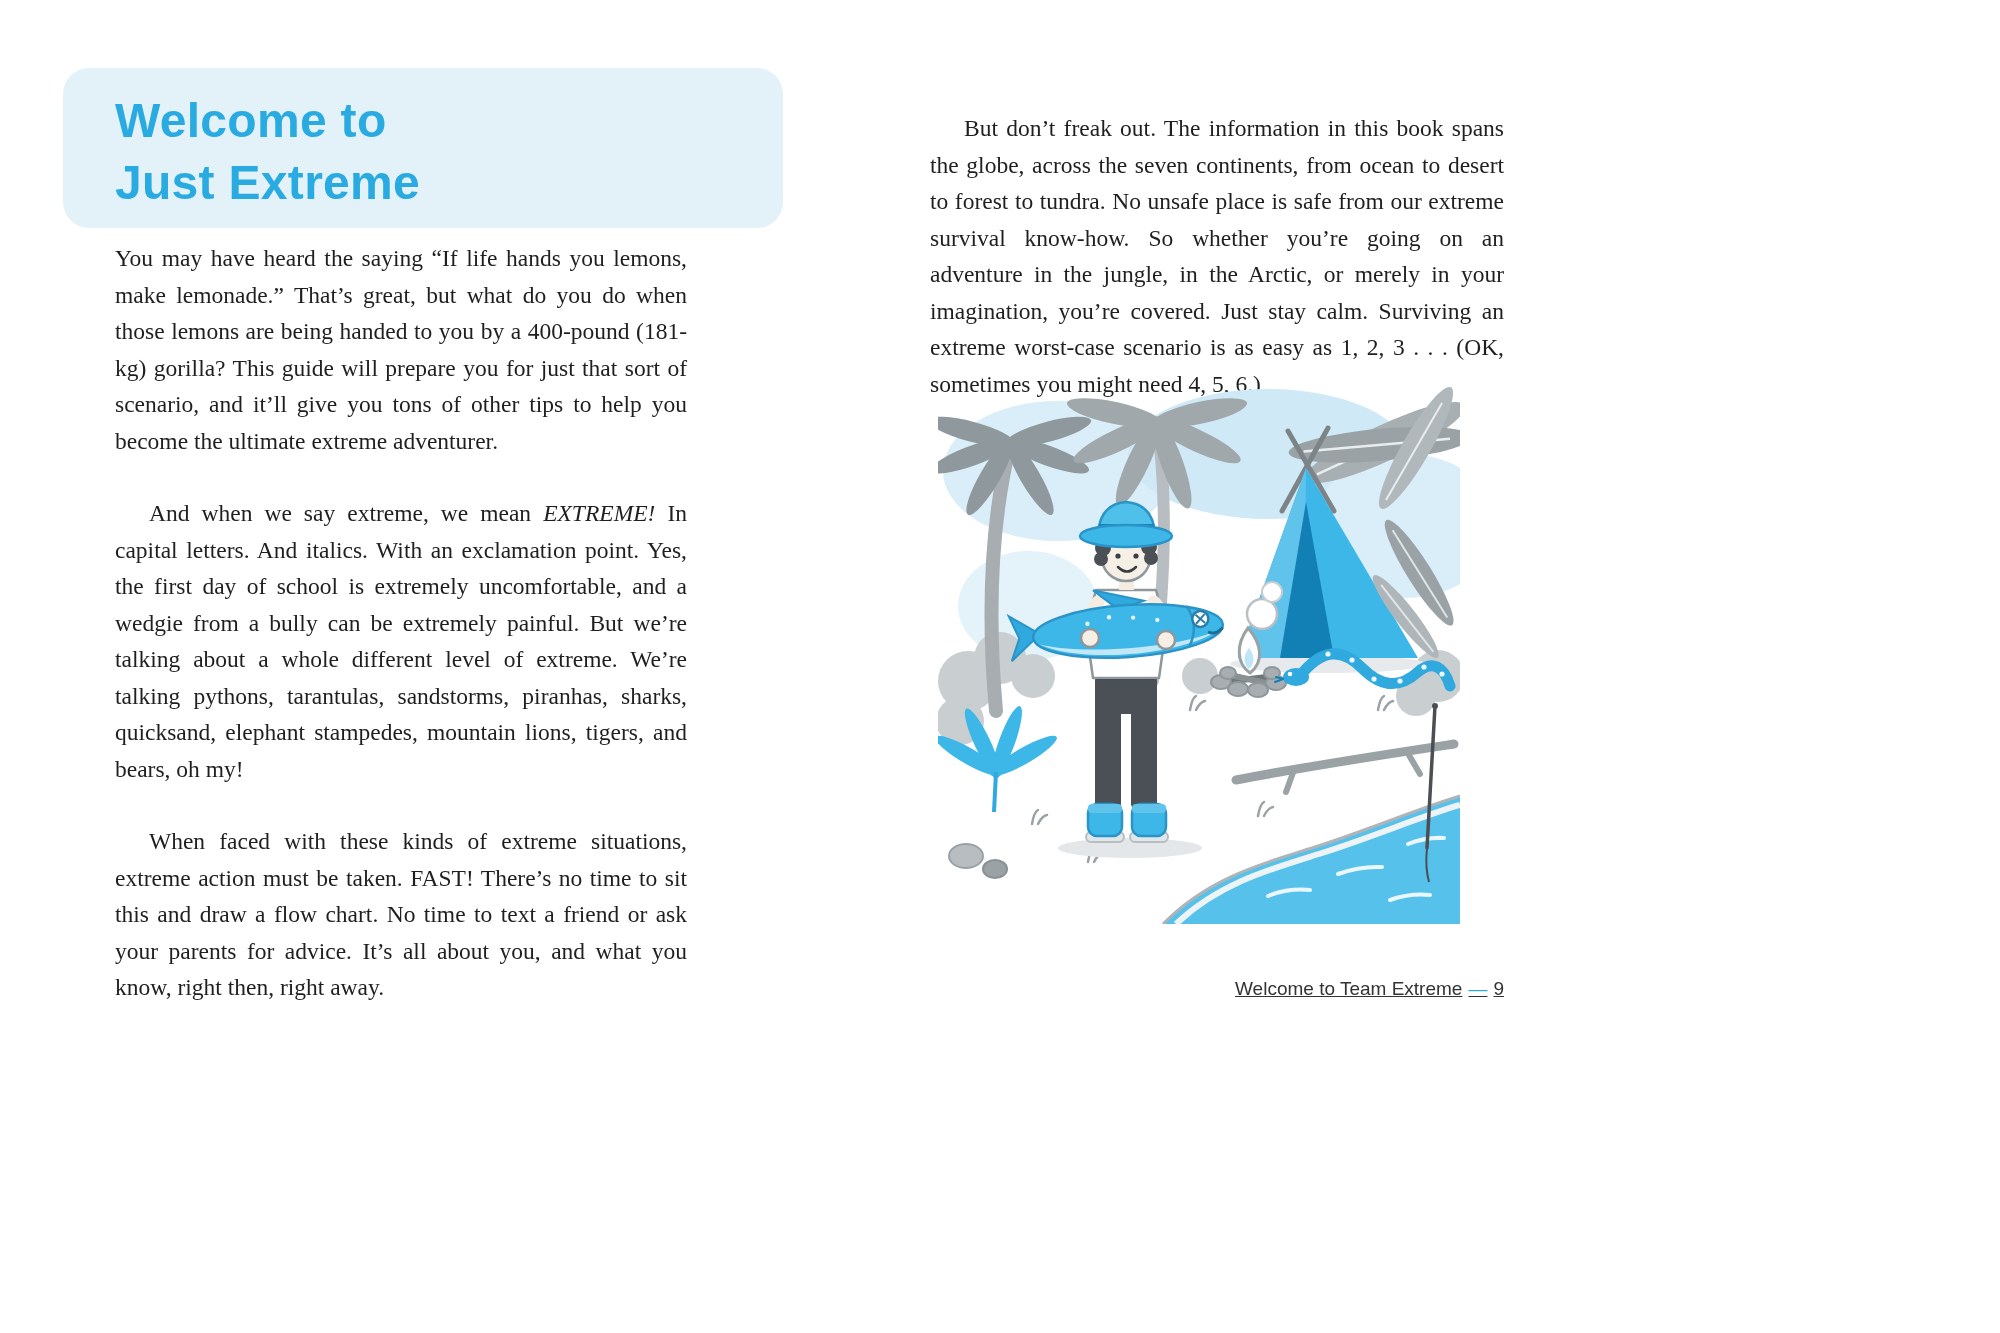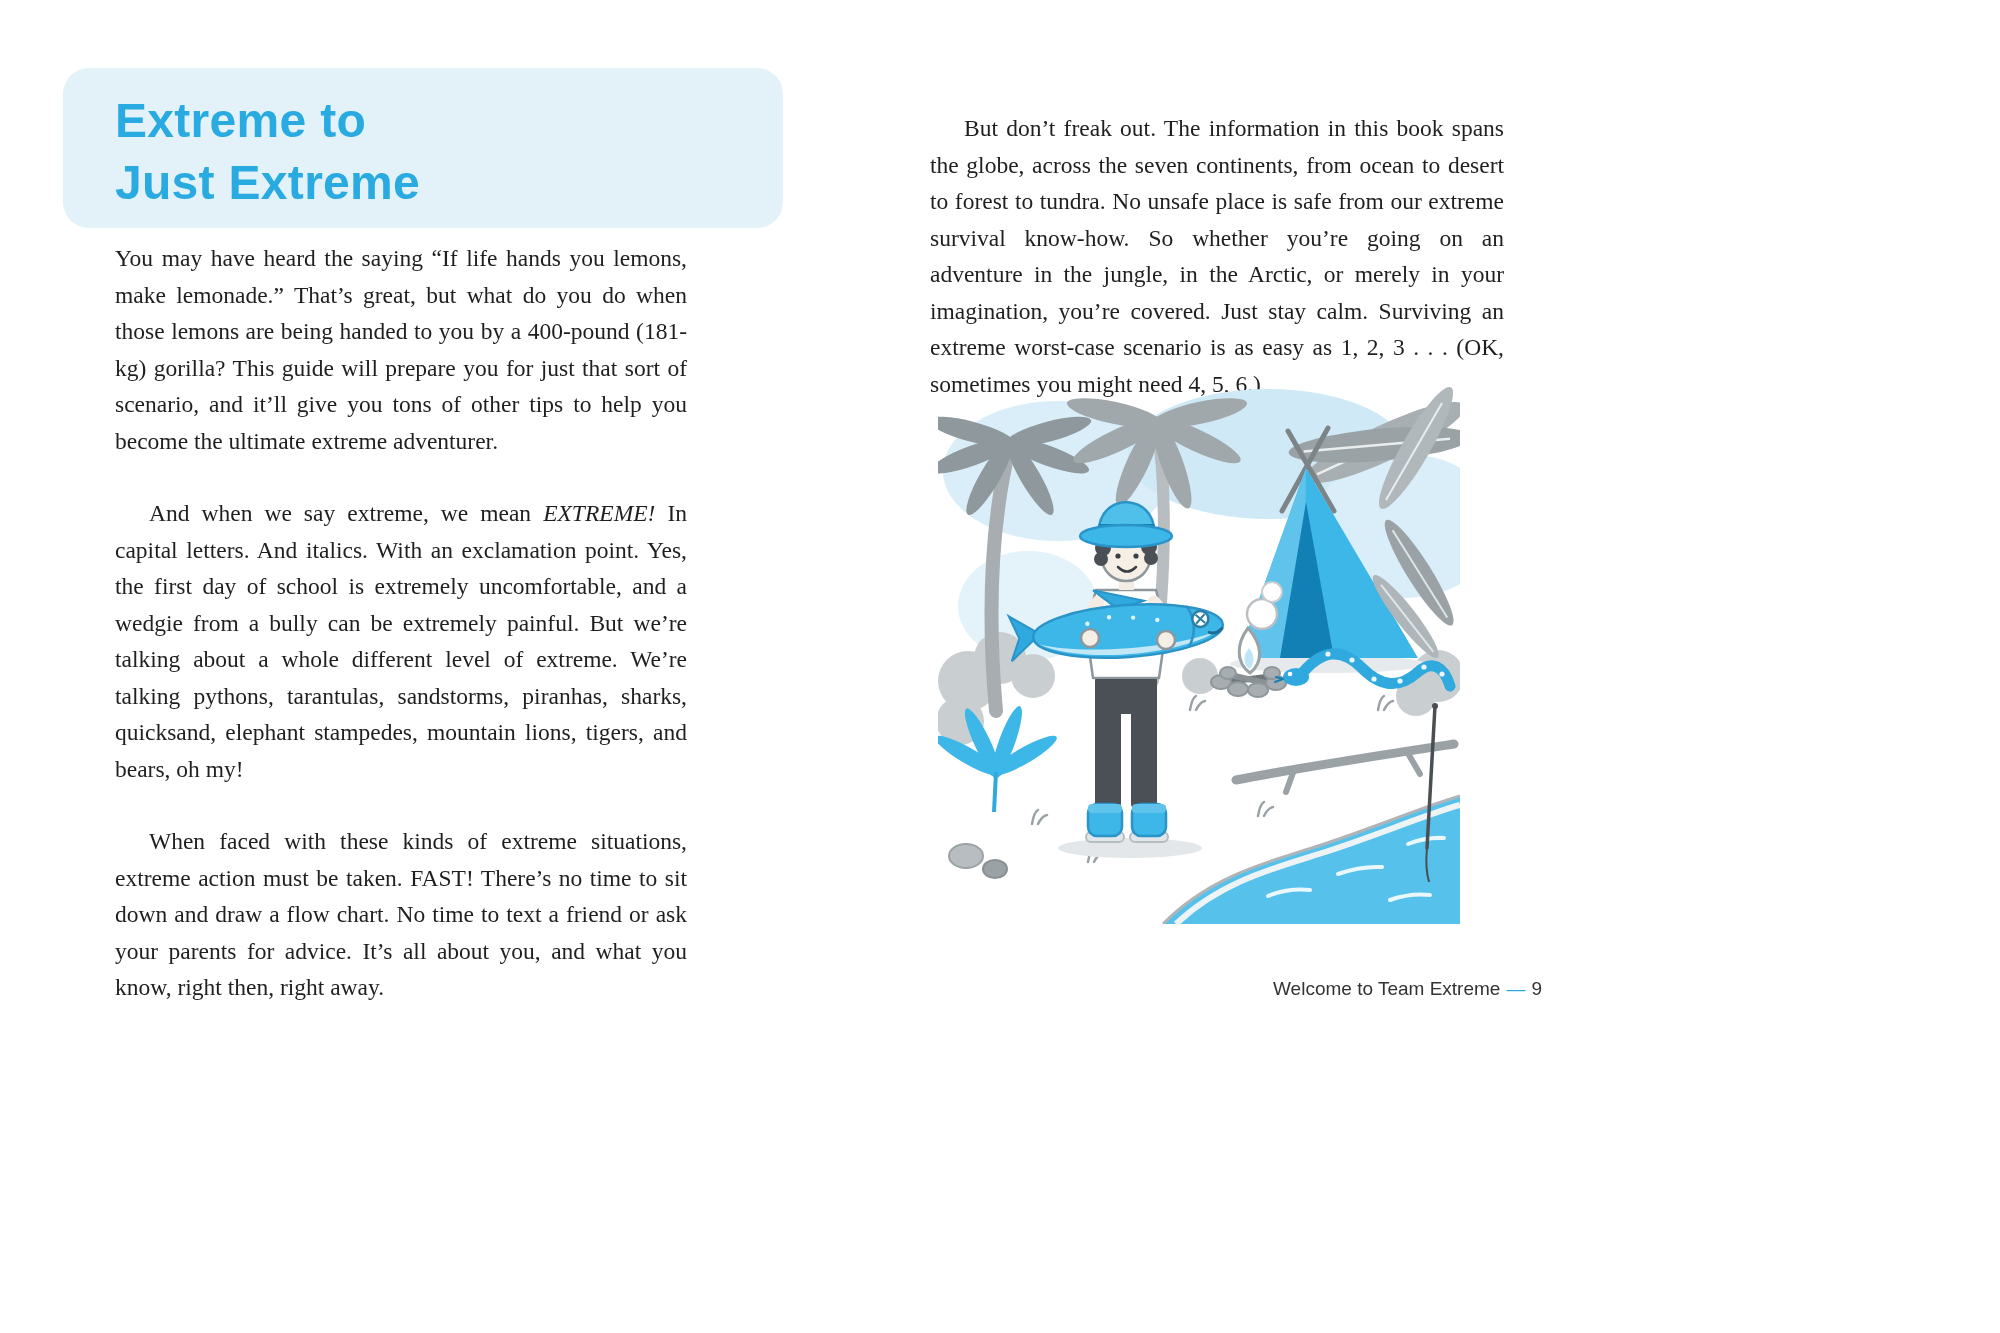--- a/index.html
+++ b/index.html
@@ -50,46 +50,47 @@
   .para em { }
   .illustration {
     position: absolute;
     left: 938px;
     top: 376px;
     width: 522px;
     height: 548px;
   }
   .footer {
     position: absolute;
-    left: 968px;
+    left: 930px;
     top: 978px;
     width: 574px;
     text-align: right;
     font-family: "Liberation Sans", sans-serif;
     font-size: 19px;
     color: #333333;
+    text-decoration: underline;
   }
   .footer .dash { color: #29abe2; padding: 0 6px; }
 </style>
 </head>
 <body>
 
 <div class="spread">
 
   <div>
     <div class="title-box">
       <div class="title">
-        <div>Extreme to</div>
+        <div>Welcome to</div>
         <div>Just Extreme</div>
       </div>
     </div>
     <div class="text-col left-text">
         <p class="para"><span>You may have heard the saying “If life hands you lemons, make lemonade.” That’s great, but what do you do when those lemons are being handed to you by a 400-pound (181-kg) gorilla? This guide will prepare you for just that sort of scenario, and it’ll give you tons of other tips to help you become the ultimate extreme adventurer.</span></p>
         <p class="para indent"><span>And when we say extreme, we mean </span><em>EXTREME!</em><span> In capital letters. And italics. With an exclamation point. Yes, the first day of school is extremely uncomfortable, and a wedgie from a bully can be extremely painful. But we’re talking about a whole different level of extreme. We’re talking pythons, tarantulas, sandstorms, piranhas, sharks, quicksand, elephant stampedes, mountain lions, tigers, and bears, oh my!</span></p>
-        <p class="para indent"><span>When faced with these kinds of extreme situations, extreme action must be taken. FAST! There’s no time to sit down and draw a flow chart. No time to text a friend or ask your parents for advice. It’s all about you, and what you know, right then, right away.</span></p>
+        <p class="para indent"><span>When faced with these kinds of extreme situations, extreme action must be taken. FAST! There’s no time to sit this and draw a flow chart. No time to text a friend or ask your parents for advice. It’s all about you, and what you know, right then, right away.</span></p>
       </div>
   </div>
 
   <div>
     <div class="text-col right-text">
         <p class="para indent"><span>But don’t freak out. The information in this book spans the globe, across the seven continents, from ocean to desert to forest to tundra. No unsafe place is safe from our extreme survival know-how. So whether you’re going on an adventure in the jungle, in the Arctic, or merely in your imagination, you’re covered. Just stay calm. Surviving an extreme worst-case scenario is as easy as 1, 2, 3 . . . (OK, sometimes you might need 4, 5, 6.)</span></p>
       </div>
 
     <svg class="illustration" viewBox="0 0 522 548" role="img" xmlns="http://www.w3.org/2000/svg" aria-label="Boy in a blue hat holding a large blue fish at a jungle campsite with a blue tent, campfire, gray palm trees, a blue snake on a branch, a fishing rod, and a river">
 

